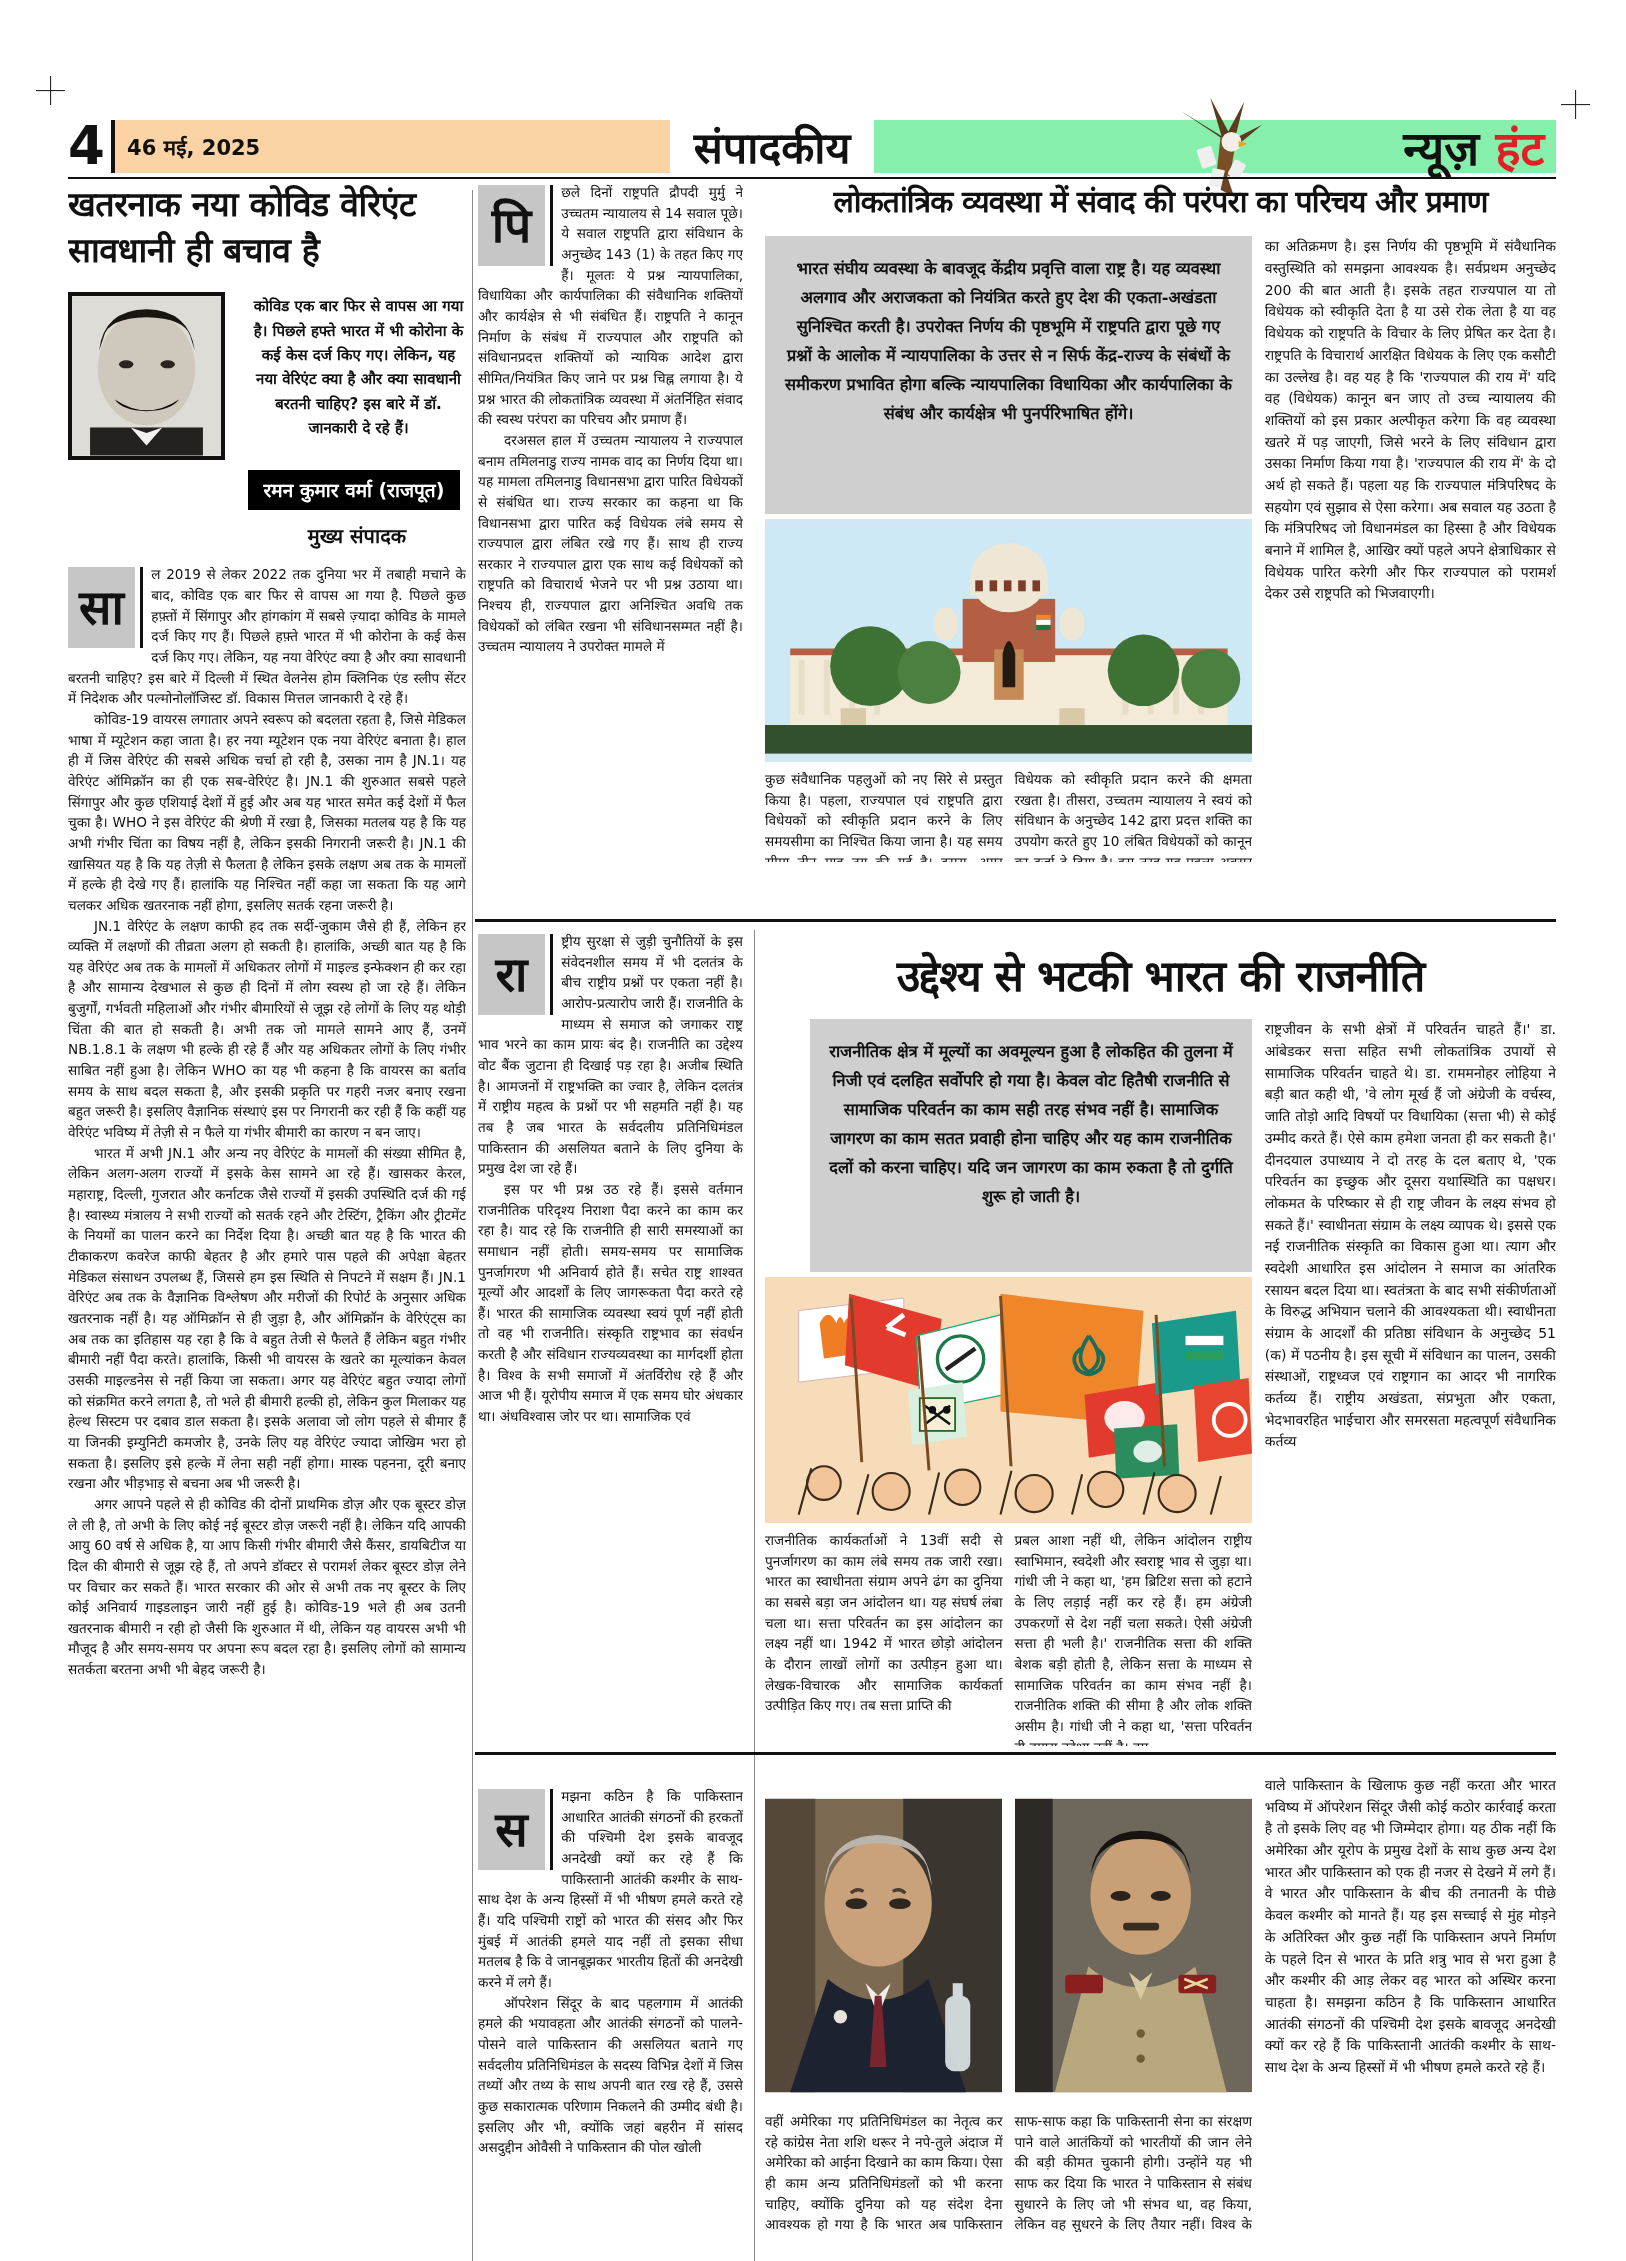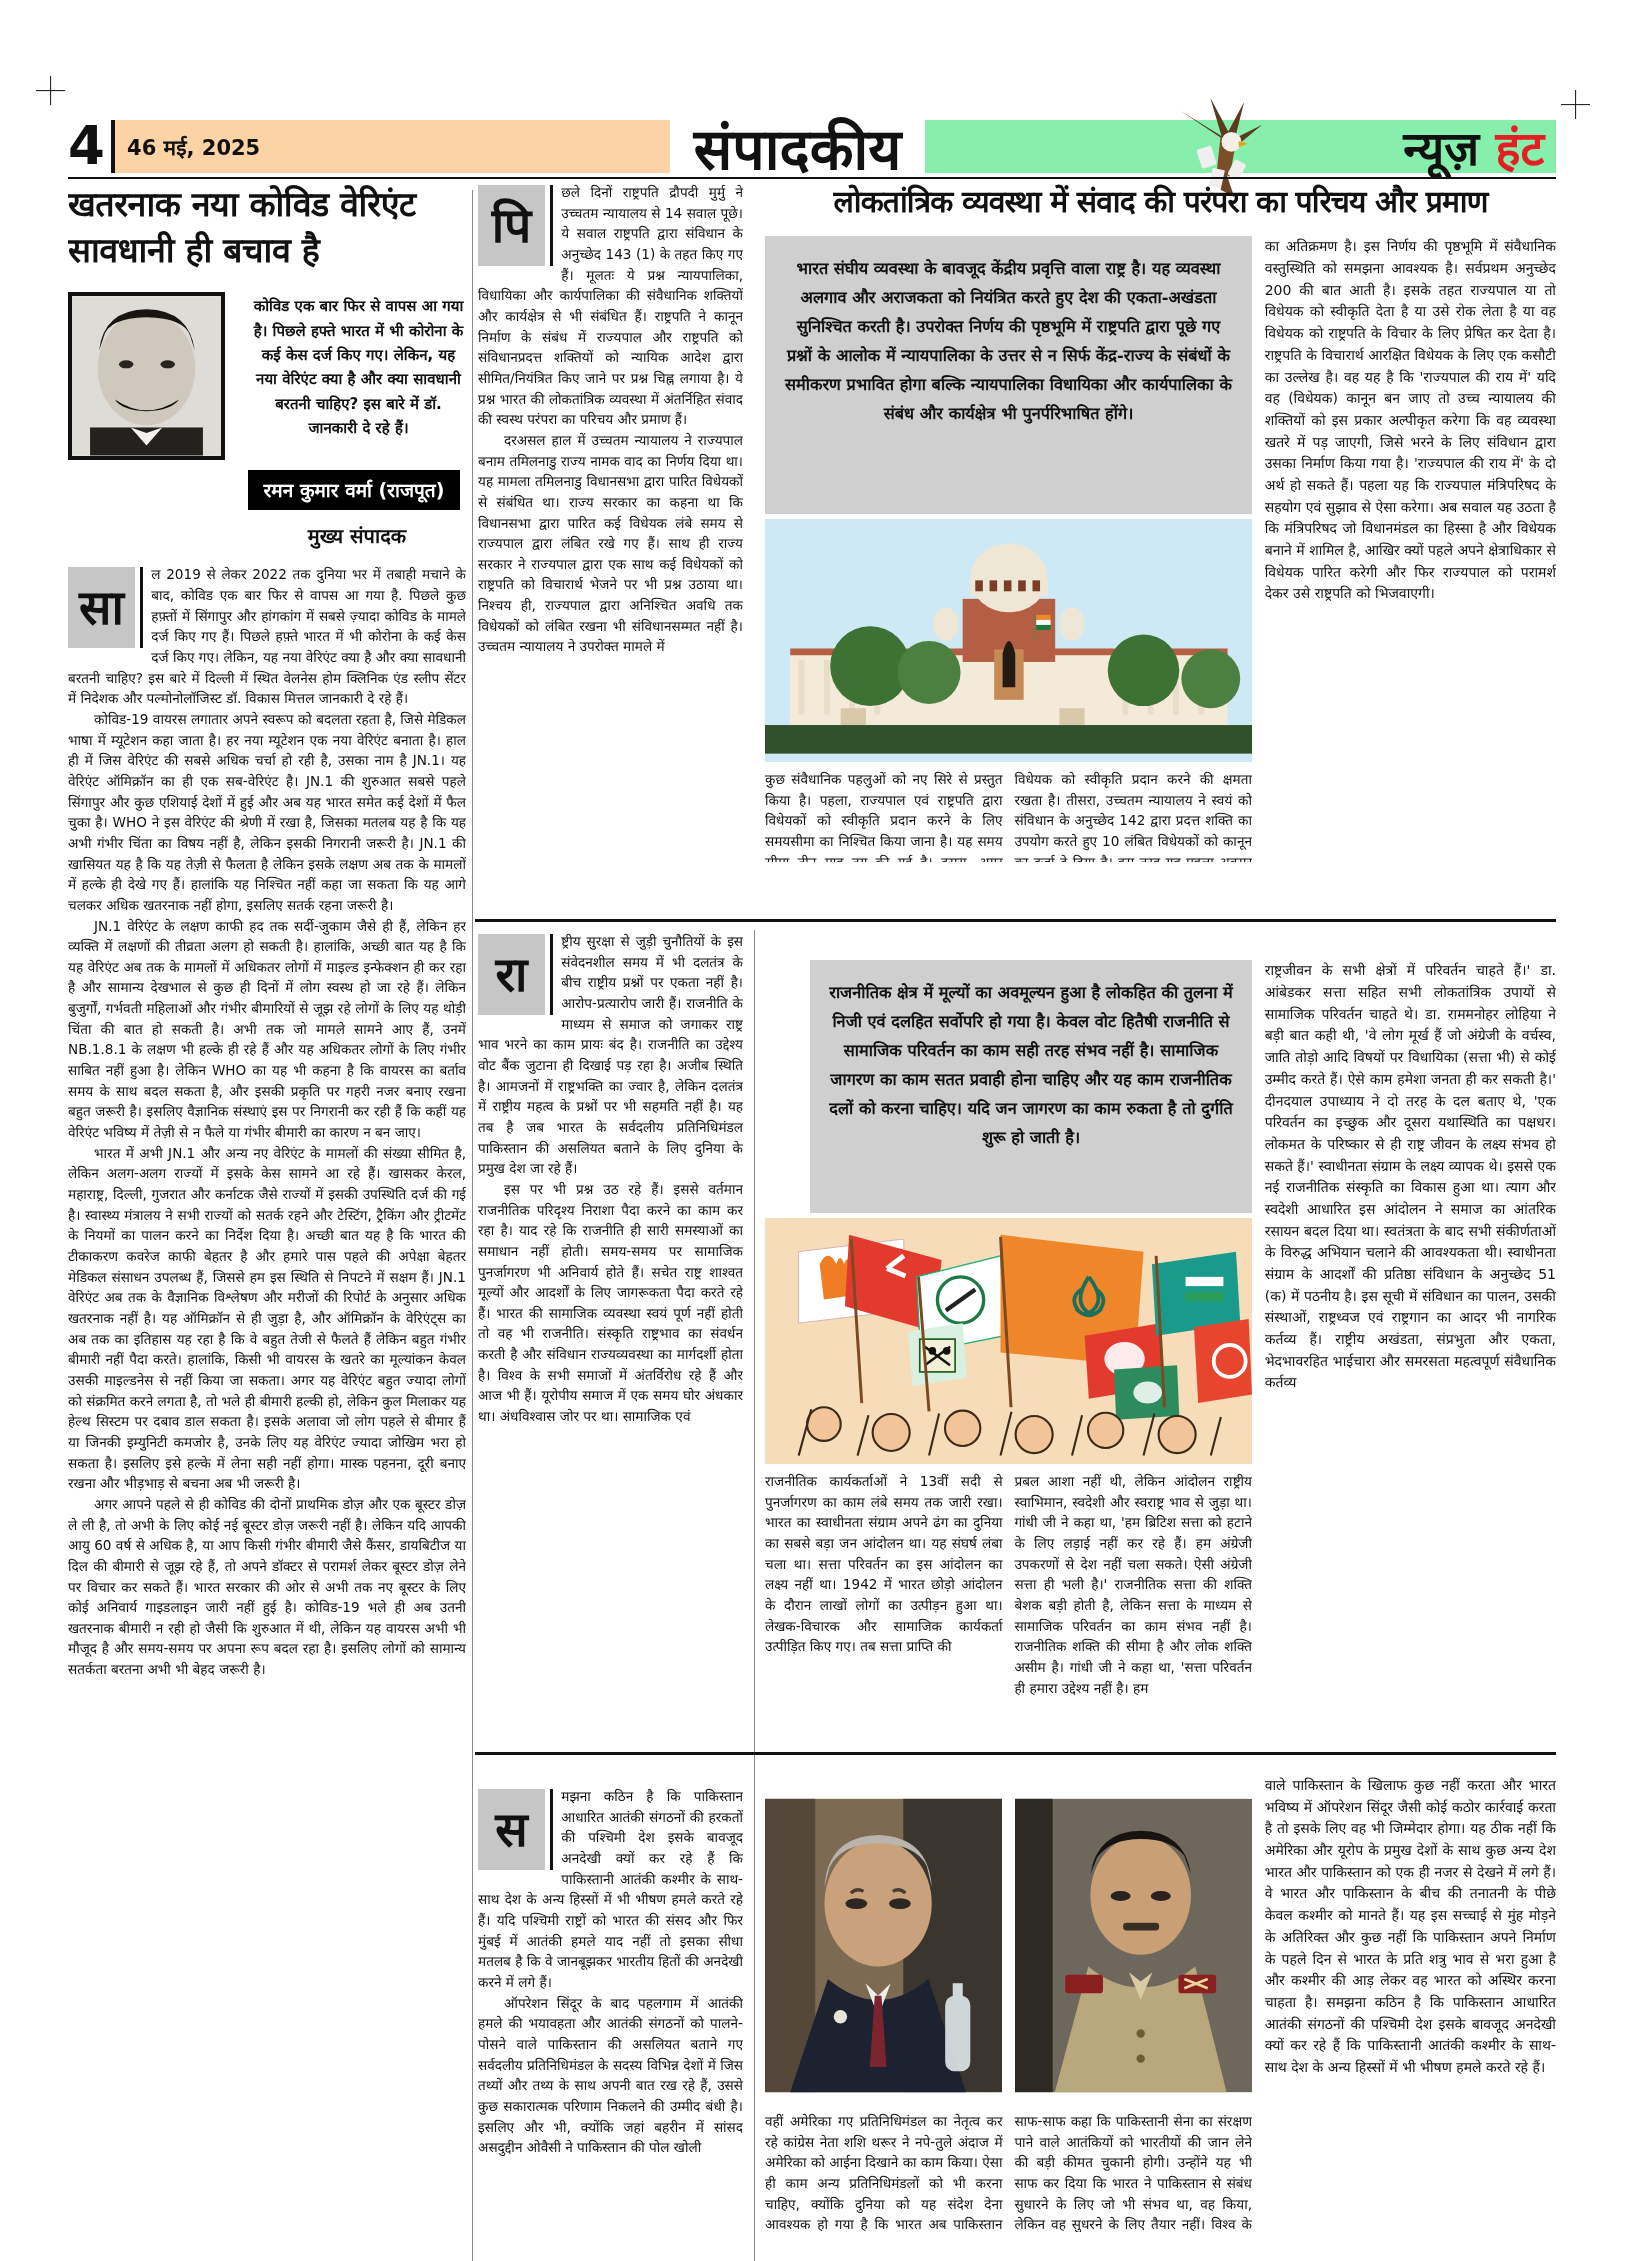--- a/index.html
+++ b/index.html
@@ -10,21 +10,21 @@
   
   .cropmark { position:absolute; width:29px; height:29px; }
   .cropmark::before { content:""; position:absolute; left:50%; top:0; bottom:0; width:1.8px; background:#111; transform:translateX(-50%); }
   .cropmark::after  { content:""; position:absolute; top:50%; left:0; right:0; height:1.8px; background:#111; transform:translateY(-50%); }
 
   
   .header { position:absolute; left:68px; top:120px; width:1488px; height:53px; display:flex; align-items:stretch; }
   .pgnum { font-size:53px; font-weight:800; line-height:51px; padding-right:6.3px; }
   .hdr-div { width:4.1px; background:#111; }
   .datebox { width:555px; background:#fbd3a4; display:flex; align-items:center; padding-left:11.8px; font-size:21px; font-weight:700; }
-  .section-title { flex:0 0 auto; display:flex; align-items:center; padding:0 23.5px; font-size:57px; font-weight:800; }
+  .section-title { flex:0 0 auto; display:flex; align-items:center; padding:0 23.5px; font-size:43px; font-weight:800; }
   .mastbox { flex:1; background:#86efac; position:relative; display:flex; align-items:center; justify-content:flex-end; padding-right:11.8px;text-align:right; }
   .mast-name { font-size:47px; font-weight:800; white-space:nowrap; }
   .mast-red { color:#e31e25; }
   .eagle { position:absolute; right:280px; top:-27px; }
   .hdr-rule { position:absolute; left:68px; top:177px; width:1488px; height:1.8px; background:#111; }
 
   
   .bodytxt { font-size:13.6px; line-height:1.52; text-align:justify; }
   .bodytxt p.ind { text-indent:26px; }
   .dc { float:left; width:67px; height:81px; background:#c6c6c6; color:#111; text-align:center;
@@ -198,20 +198,21 @@
   </div>
 
   <div class="divider" style="left:475px; top:919px; width:1081px;"></div>
 
   <div class="col bodytxt" style="left:478px; top:931px; width:265px; height:805px;">
     <p><span class="dc">रा</span><span>ष्ट्रीय सुरक्षा से जुड़ी चुनौतियों के इस संवेदनशील समय में भी दलतंत्र के बीच राष्ट्रीय प्रश्नों पर एकता नहीं है। आरोप-प्रत्यारोप जारी हैं। राजनीति के माध्यम से समाज को जगाकर राष्ट्र भाव भरने का काम प्रायः बंद है। राजनीति का उद्देश्य वोट बैंक जुटाना ही दिखाई पड़ रहा है। अजीब स्थिति है। आमजनों में राष्ट्रभक्ति का ज्वार है, लेकिन दलतंत्र में राष्ट्रीय महत्व के प्रश्नों पर भी सहमति नहीं है। यह तब है जब भारत के सर्वदलीय प्रतिनिधिमंडल पाकिस्तान की असलियत बताने के लिए दुनिया के प्रमुख देश जा रहे हैं।</span></p>
     <p class="ind">इस पर भी प्रश्न उठ रहे हैं। इससे वर्तमान राजनीतिक परिदृश्य निराशा पैदा करने का काम कर रहा है। याद रहे कि राजनीति ही सारी समस्याओं का समाधान नहीं होती। समय-समय पर सामाजिक पुनर्जागरण भी अनिवार्य होते हैं। सचेत राष्ट्र शाश्वत मूल्यों और आदर्शों के लिए जागरूकता पैदा करते रहे हैं। भारत की सामाजिक व्यवस्था स्वयं पूर्ण नहीं होती तो वह भी राजनीति। संस्कृति राष्ट्रभाव का संवर्धन करती है और संविधान राज्यव्यवस्था का मार्गदर्शी होता है। विश्व के सभी समाजों में अंतर्विरोध रहे हैं और आज भी हैं। यूरोपीय समाज में एक समय घोर अंधकार था। अंधविश्वास जोर पर था। सामाजिक एवं</p>
   </div>
 
   <div class="col" style="left:765px; top:945px; width:791px; height:801px;">
+    <div class="big-headline pol-headline">उद्देश्य से भटकी भारत की राजनीति</div>
     <div class="demo-flex">
       <div class="demo-main">
         <div class="subhead-box pol-sub">राजनीतिक क्षेत्र में मूल्यों का अवमूल्यन हुआ है लोकहित की तुलना में निजी एवं दलहित सर्वोपरि हो गया है। केवल वोट हितैषी राजनीति से सामाजिक परिवर्तन का काम सही तरह संभव नहीं है। सामाजिक जागरण का काम सतत प्रवाही होना चाहिए और यह काम राजनीतिक दलों को करना चाहिए। यदि जन जागरण का काम रुकता है तो दुर्गति शुरू हो जाती है।</div>
         <div class="flags">
           <svg width="100%" height="100%" viewBox="0 0 1158 545">
             <rect width="1158" height="545" fill="#f6dcb8"></rect>
             <polygon points="80,60 330,30 330,200 80,230" fill="#ffffff" stroke="#caa" stroke-width="2"></polygon>
             <path d="M130 90 q20 -40 40 0 q8 -30 18 0 q10 -26 16 4 l6 70 -70 10 Z" fill="#f07c23"></path>
             <polygon points="200,20 420,80 400,250 190,190" fill="#e23b2e"></polygon>
             <path d="M290 100 l40 -30 m-40 30 l44 18" stroke="#fff" stroke-width="12" fill="none"></path>

